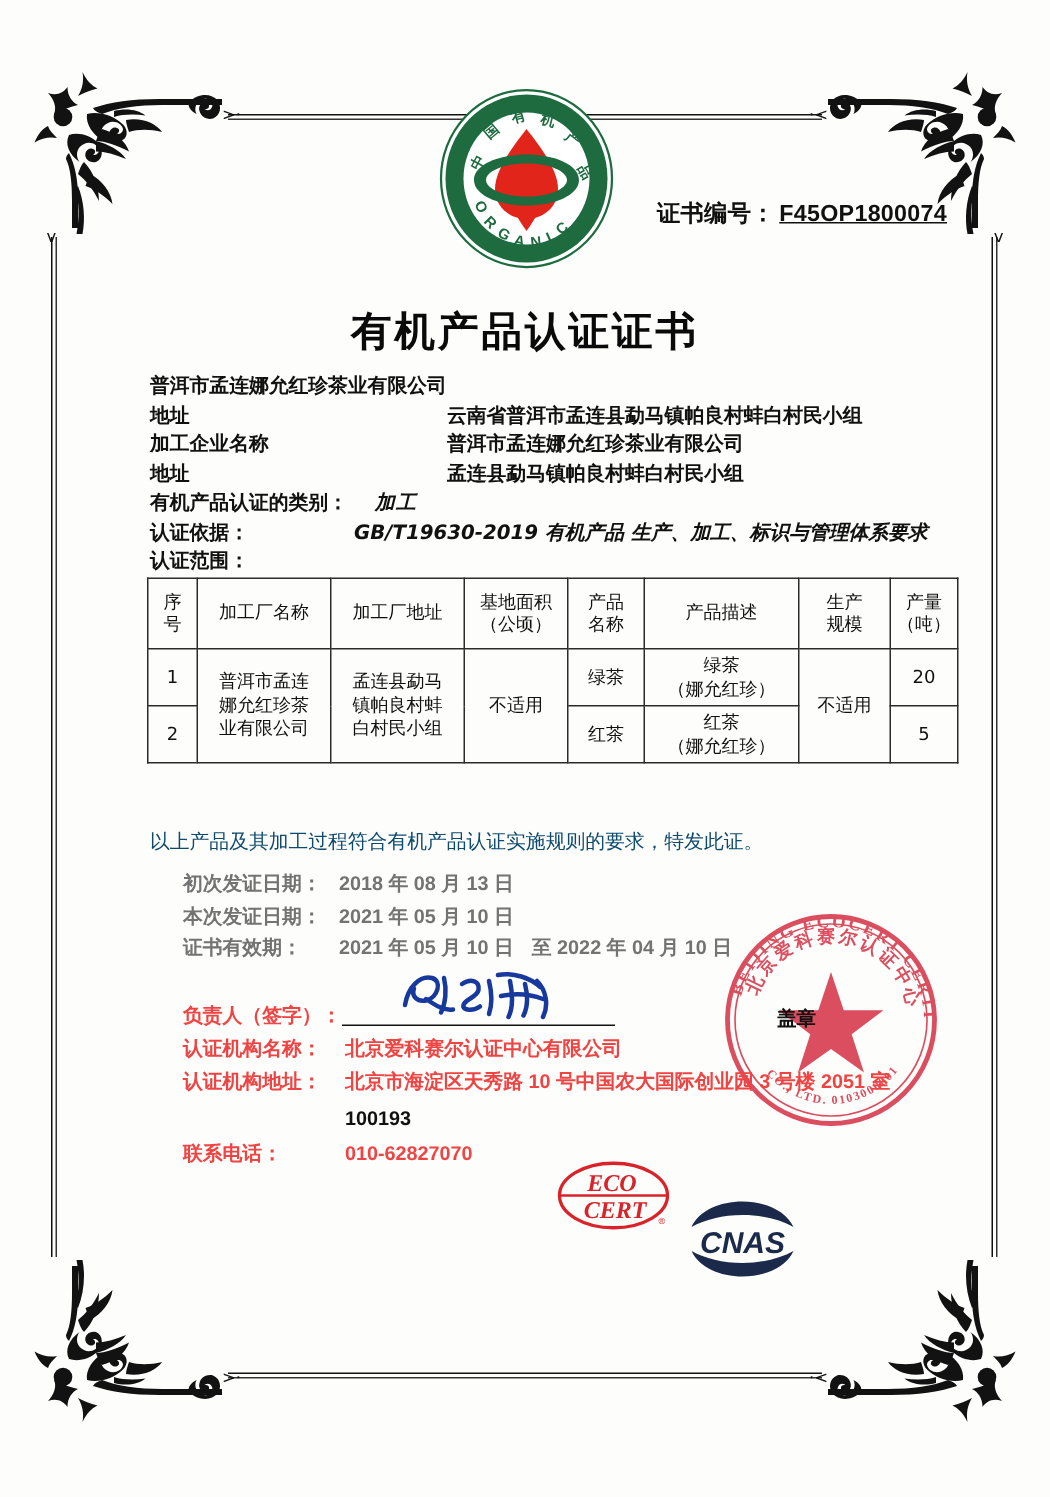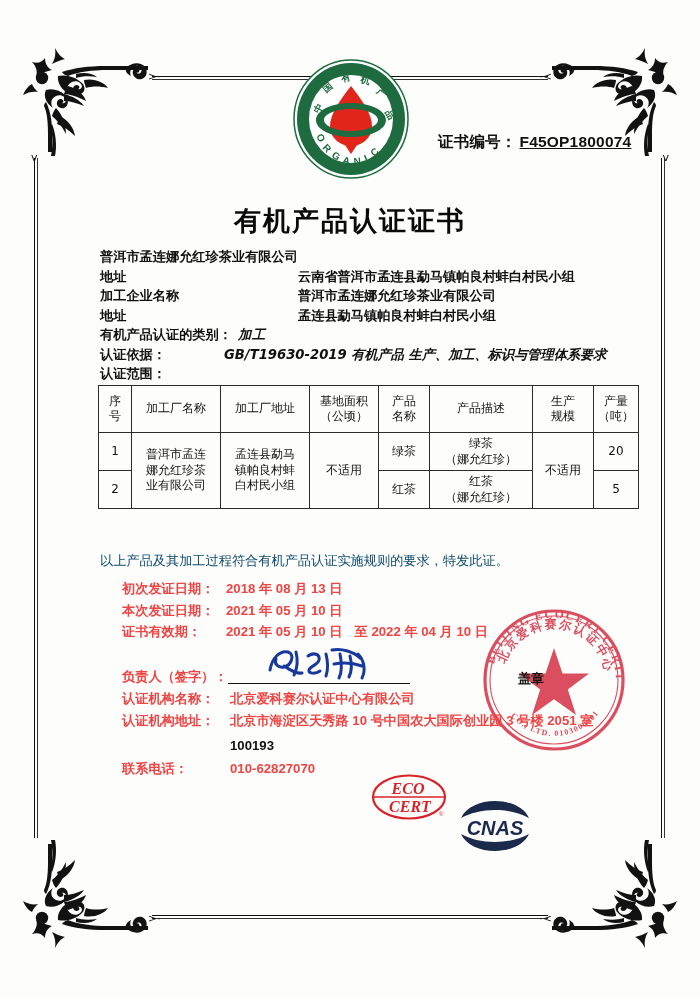--- a/index.html
+++ b/index.html
@@ -125,21 +125,21 @@
   .info-row .lbl {
     width: 198px;
     font-weight: bold;
     flex: 0 0 198px;
     white-space: nowrap;
   }
   .info-row .val {
     font-weight: bold;
     white-space: nowrap;
   }
-  .info-row.inline .lbl { width: auto; flex: none; margin-right: 6px; text-align: center; }
+  .info-row.inline .lbl { width: auto; flex: none; margin-right: 18px; text-align: center; }
   .hand {
     font-style: italic;
     font-weight: bold;
     font-family: "Liberation Serif", serif;
     letter-spacing: 1px;
   }
   .std {
     font-style: italic;
     font-weight: bold;
     margin-left: 52px;
@@ -183,21 +183,21 @@
     left: 100px;
     top: 552px;
     font-size: 13.2px;
     color: #0c4a6e;
   }
   #dates {
     position: absolute;
     left: 122px;
     top: 580px;
     font-size: 13.2px;
-    color: #ef4444;
+    color: #737373;
   }
   .date-row {
     display: flex;
     align-items: baseline;
     height: 21.5px;
     white-space: nowrap;
   }
   .date-row .lbl {
     font-weight: bold;
     width: 104px;

